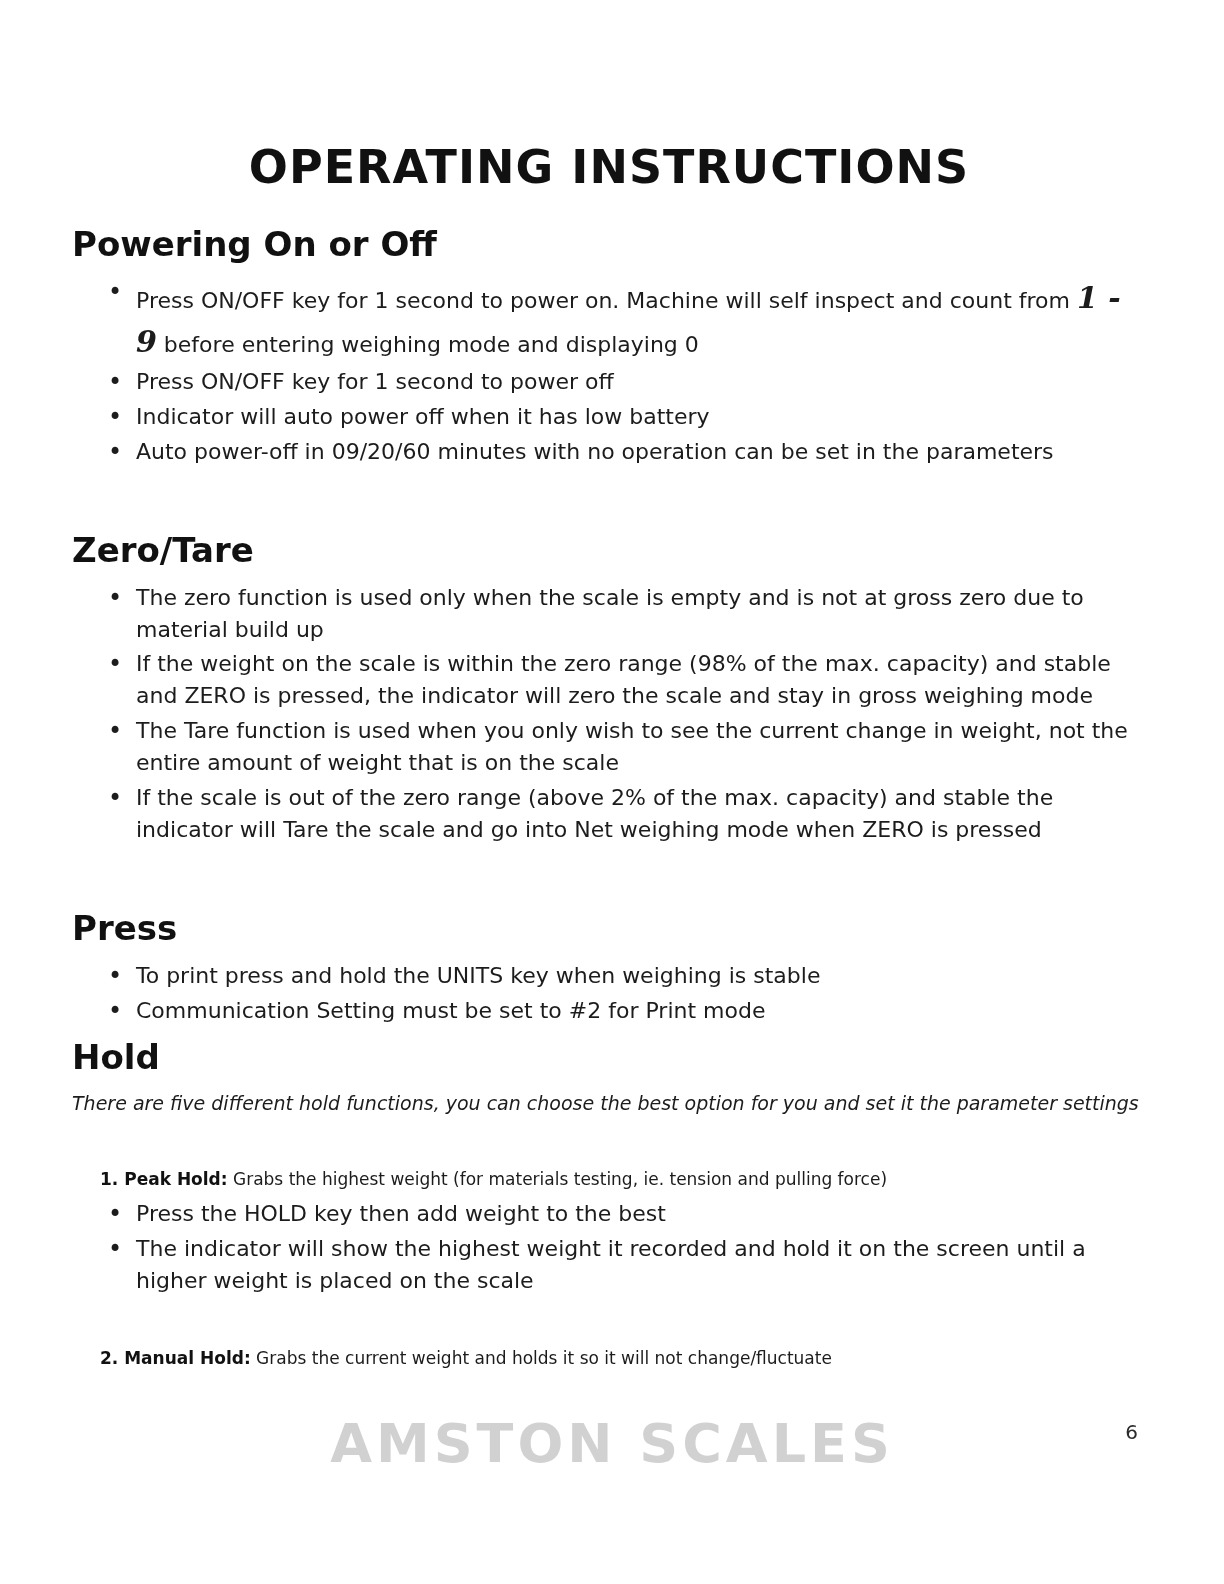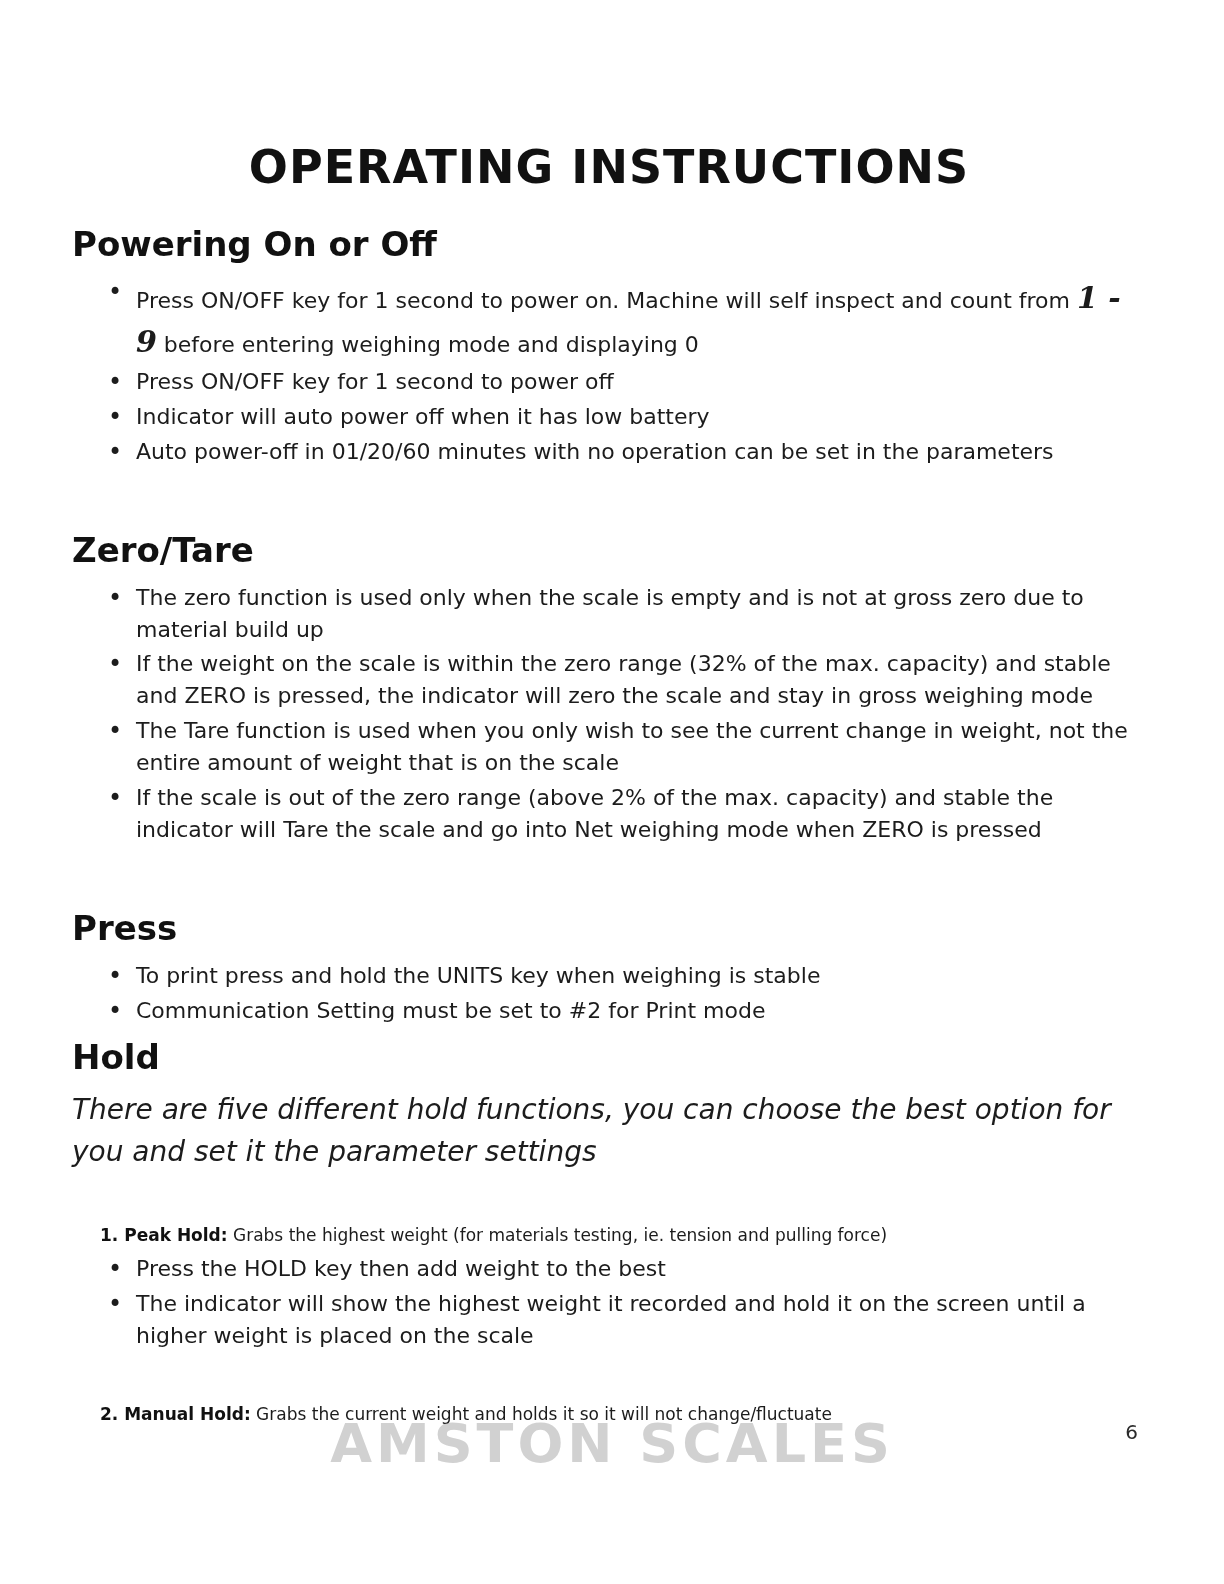--- a/index.html
+++ b/index.html
@@ -55,21 +55,21 @@
     color: #1c1c1c;
   }
   .serif-em {
     font-family: "DejaVu Serif", "Liberation Serif", serif;
     font-style: italic;
     font-weight: bold;
     font-size: 30px;
   }
   .intro-italic {
     font-style: italic;
-    font-size: 28px;
+    font-size: 19px;
     line-height: 1.5;
     color: #1c1c1c;
     margin-top: 4px;
   }
   .numbered-block {
     margin-left: 28px;
     margin-top: 50px;
     font-size: 17px;
     line-height: 1.45;
     color: #1c1c1c;
@@ -104,29 +104,29 @@
 <div class="page">
 
   <h1 class="doc-title">OPERATING INSTRUCTIONS</h1>
 
   <section>
     <h2 class="section-heading">Powering On or Off</h2>
     <ul class="bullet-list">
       <li><span>Press ON/OFF key for 1 second to power on. Machine will self inspect and count from </span><span class="serif-em">1 - 9</span><span> before entering weighing mode and displaying 0</span></li>
       <li>Press ON/OFF key for 1 second to power off</li>
       <li>Indicator will auto power off when it has low battery</li>
-      <li>Auto power-off in 01/20/60 minutes with no operation can be set in the parameters</li>
+      <li>Auto power-off in 09/20/60 minutes with no operation can be set in the parameters</li>
     </ul>
   </section>
 
   <section class="section-gap-large">
     <h2 class="section-heading">Zero/Tare</h2>
     <ul class="bullet-list">
       <li>The zero function is used only when the scale is empty and is not at gross zero due to material build up</li>
-      <li>If the weight on the scale is within the zero range (32% of the max. capacity) and stable and ZERO is pressed, the indicator will zero the scale  and stay in gross weighing mode</li>
+      <li>If the weight on the scale is within the zero range (98% of the max. capacity) and stable and ZERO is pressed, the indicator will zero the scale  and stay in gross weighing mode</li>
       <li>The Tare function is used when you only wish to see the current change in weight, not the entire amount of weight that is on the scale</li>
       <li>If the scale is out of the zero range (above 2% of the max. capacity) and  stable the indicator will Tare the scale and go into Net weighing mode when ZERO is pressed</li>
     </ul>
   </section>
 
   <section class="section-gap-large">
     <h2 class="section-heading">Press</h2>
     <ul class="bullet-list">
       <li>To print press and hold the UNITS key when weighing is stable</li>
       <li>Communication Setting must be set to #2 for Print mode</li>

